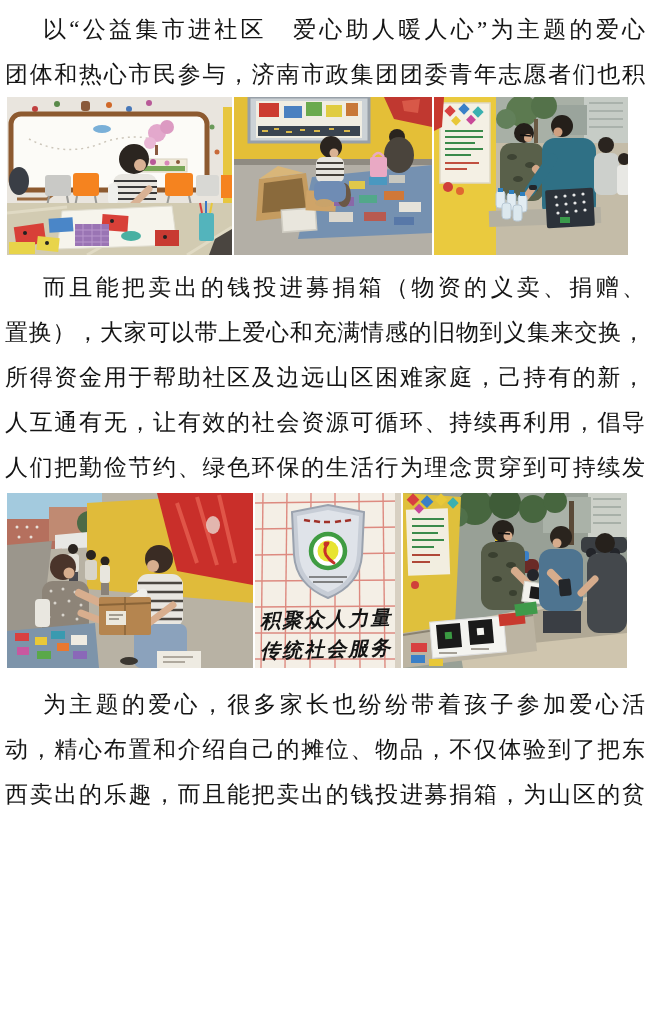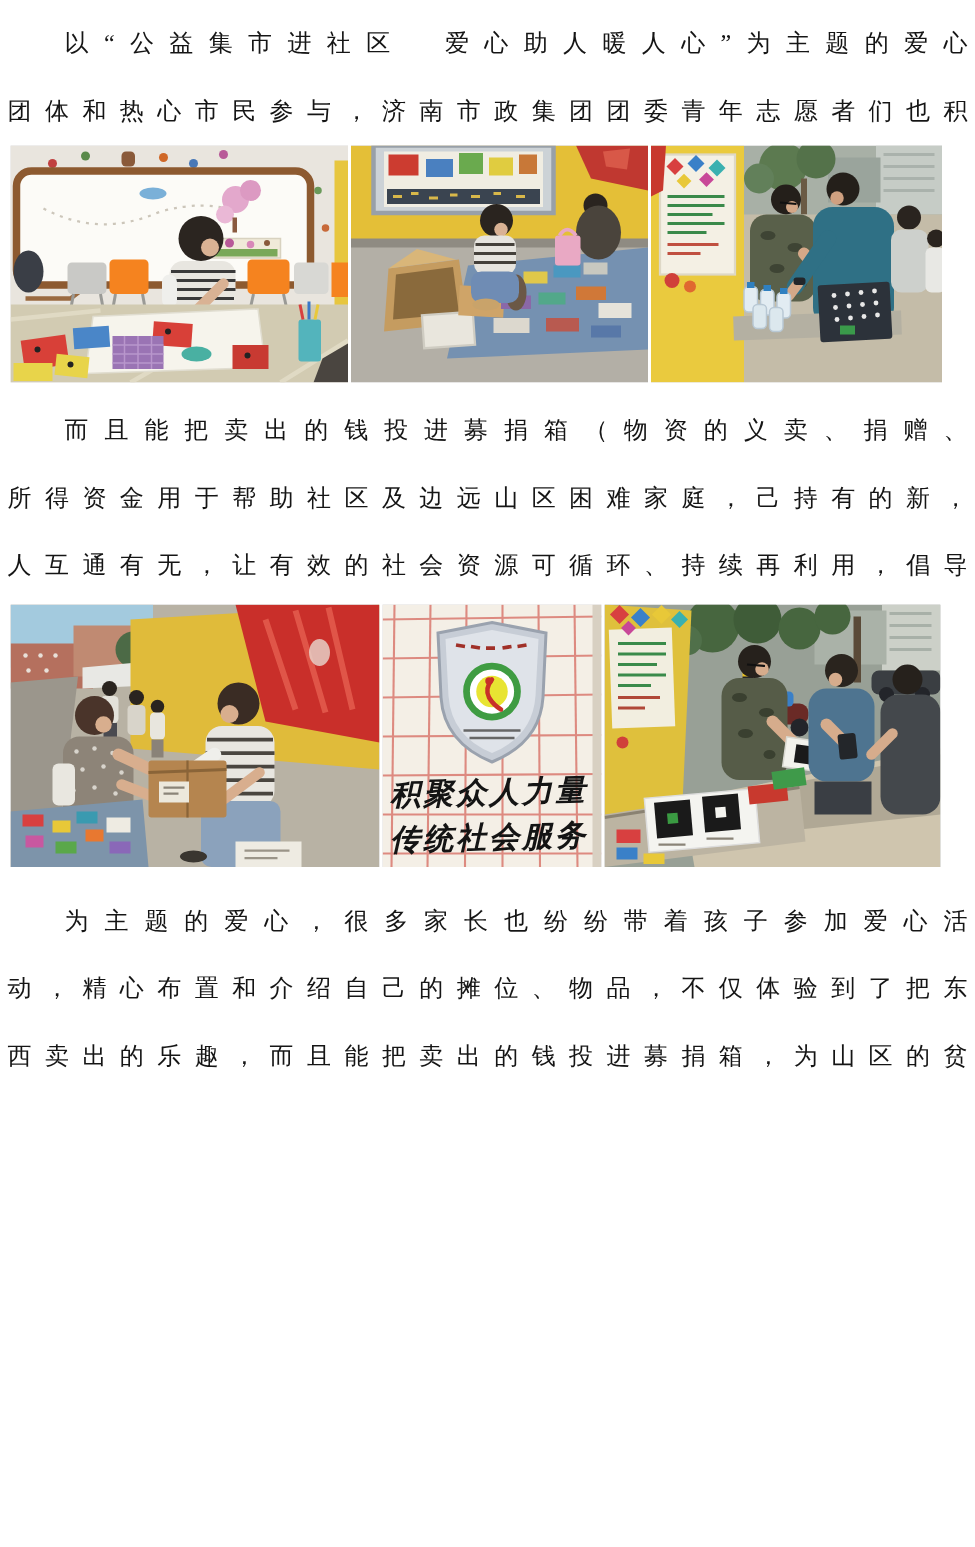--- a/index.html
+++ b/index.html
@@ -3,21 +3,21 @@
 <meta charset="utf-8">
 <style>
   html,body{margin:0;padding:0;}
   body{
     width:650px;height:1031px;overflow:hidden;background:#ffffff;
     font-family:"Liberation Serif","DejaVu Serif",serif;color:#151515;
   }
   .page{padding:0 5px;width:640px;}
   .para{margin:0;padding:0;}
   .ln{
-    display:block;height:45px;line-height:45px;font-size:16px;
+    display:block;height:45px;line-height:45px;font-size:23px;
     text-align:justify;text-align-last:justify;
   }
   .ln.first{text-indent:38px;}
   .ln.last{text-align-last:left;}
   #p1{padding-top:7px;}
   #p2{margin-top:10px;}
   #p3{margin-top:14px;}
   .strip{display:flex;gap:2px;padding-left:2px;}
   #strip1{height:158px;}
   #strip2{margin-top:3px;height:175px;}
@@ -255,22 +255,24 @@
             <circle cx="142" cy="114" r="1.6"></circle>
             <circle cx="151" cy="113" r="1.6"></circle>
         </g>
         <rect x="126" y="120" width="10" height="6" fill="#3a9a4a"></rect>
       </svg>
     </figure>
   </div>
 
   <p class="para" id="p2">
     <span class="ln first">而且能把卖出的钱投进募捐箱（物资的义卖、捐赠、</span>
+    <span class="ln">置换），大家可以带上爱心和充满情感的旧物到义集来交换，</span>
     <span class="ln">所得资金用于帮助社区及边远山区困难家庭，己持有的新，</span>
     <span class="ln">人互通有无，让有效的社会资源可循环、持续再利用，倡导</span>
+    <span class="ln">人们把勤俭节约、绿色环保的生活行为理念贯穿到可持续发</span>
   </p>
 
   <div class="strip" id="strip2">
 
     <figure class="photo" id="photoD" aria-label="两位女士在社区街边摊位前交接捐赠纸箱">
       <svg viewBox="0 0 246 175" preserveAspectRatio="none">
         <rect width="246" height="175" fill="#b8b2a4"></rect>
         <rect x="0" y="0" width="95" height="42" fill="#a3cade"></rect>
         <rect x="0" y="26" width="55" height="30" fill="#b5705e"></rect>
         <circle cx="10" cy="34" r="1.5" fill="#e8e0d8"></circle>

